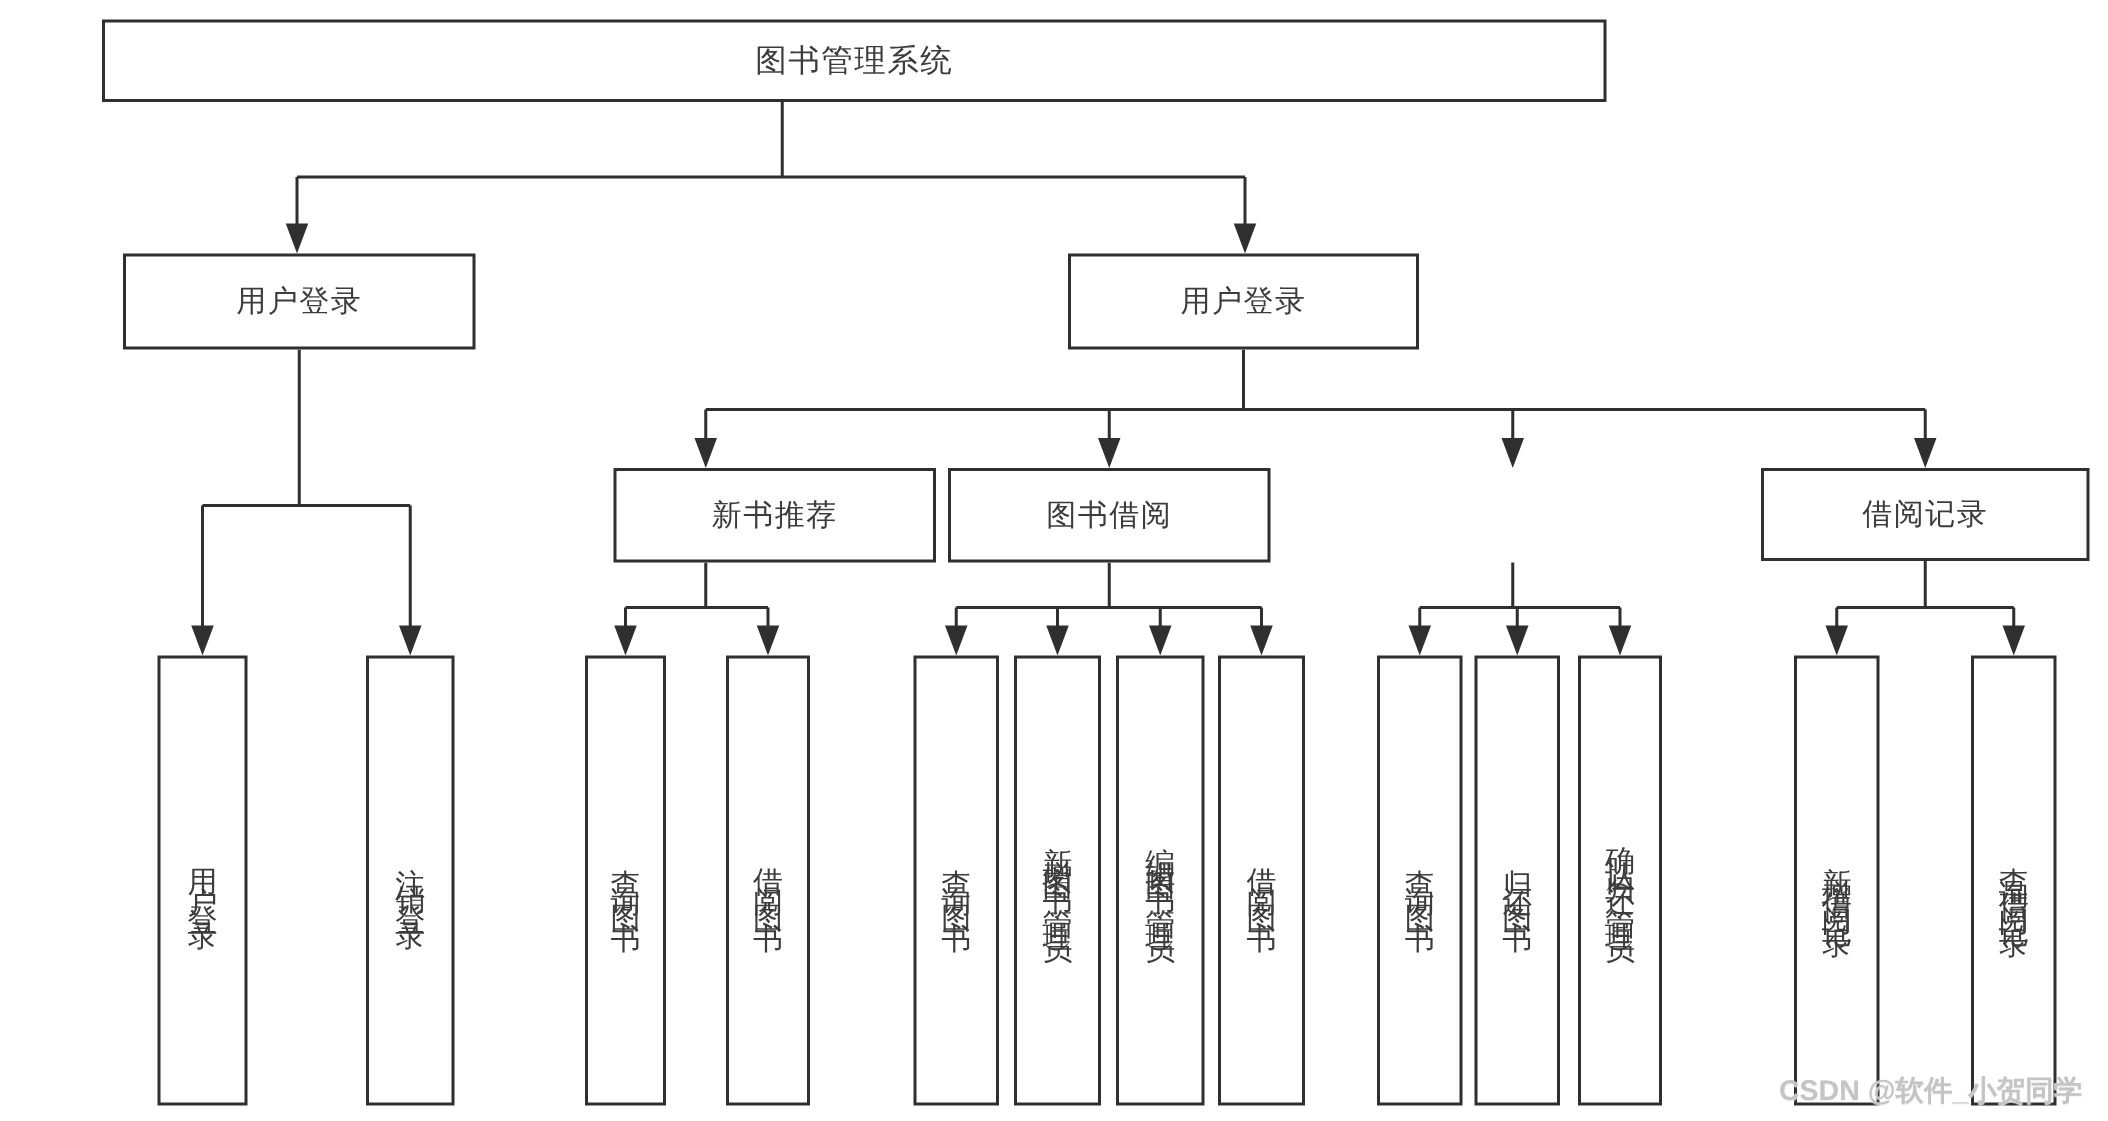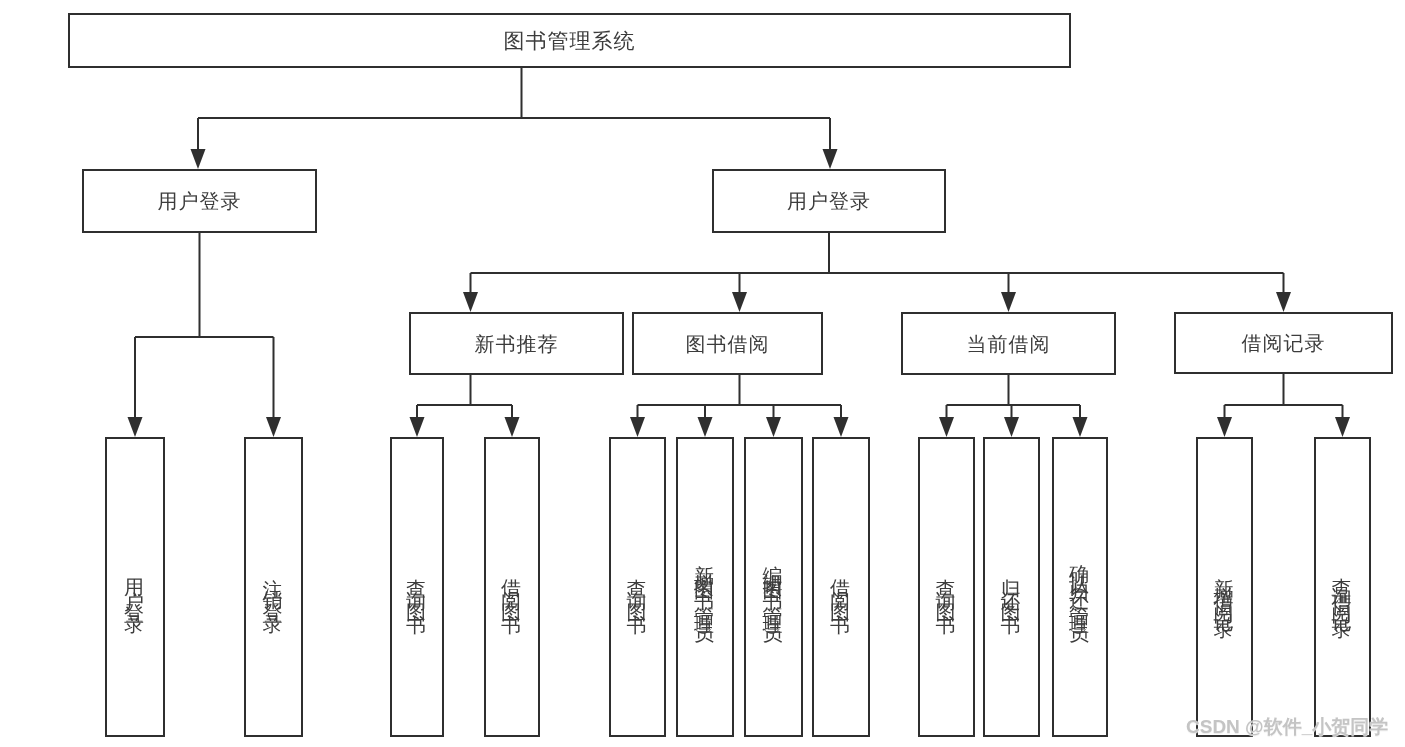--- a/index.html
+++ b/index.html
@@ -85,22 +85,21 @@
       <polygon points="1335,417 1350,417 1342.5,437"></polygon>
     </g>
   </svg>
 
   <div class="node lvl0" style="left:20px;top:13px;width:1003px;height:55px;">图书管理系统</div>
 
   <div class="node" style="left:82px;top:169px;width:235px;height:64px;">用户登录</div>
   <div class="node" style="left:712px;top:169px;width:234px;height:64px;">用户登录</div>
 
   <div class="node" style="left:363px;top:312px;width:215px;height:63px;margin-left:46px;">新书推荐</div>
-  <div class="node" style="left:632px;top:312px;width:191px;height:63px;">图书借阅</div>
-  <div class="node" style="left:901px;top:312px;width:215px;height:63px;">当前借阅</div>
+  <div class="node" style="left:632px;top:312px;width:215px;height:63px;">图书借阅</div>
   <div class="node" style="left:1174px;top:312px;width:219px;height:62px;">借阅记录</div>
 
   <div class="vnode" style="left:105px;width:60px;">
     <span>用户登录</span>
   </div>
   <div class="vnode" style="left:244px;width:59px;">
     <span>注销登录</span>
   </div>
 
   <div class="vnode" style="left:390px;width:54px;">

